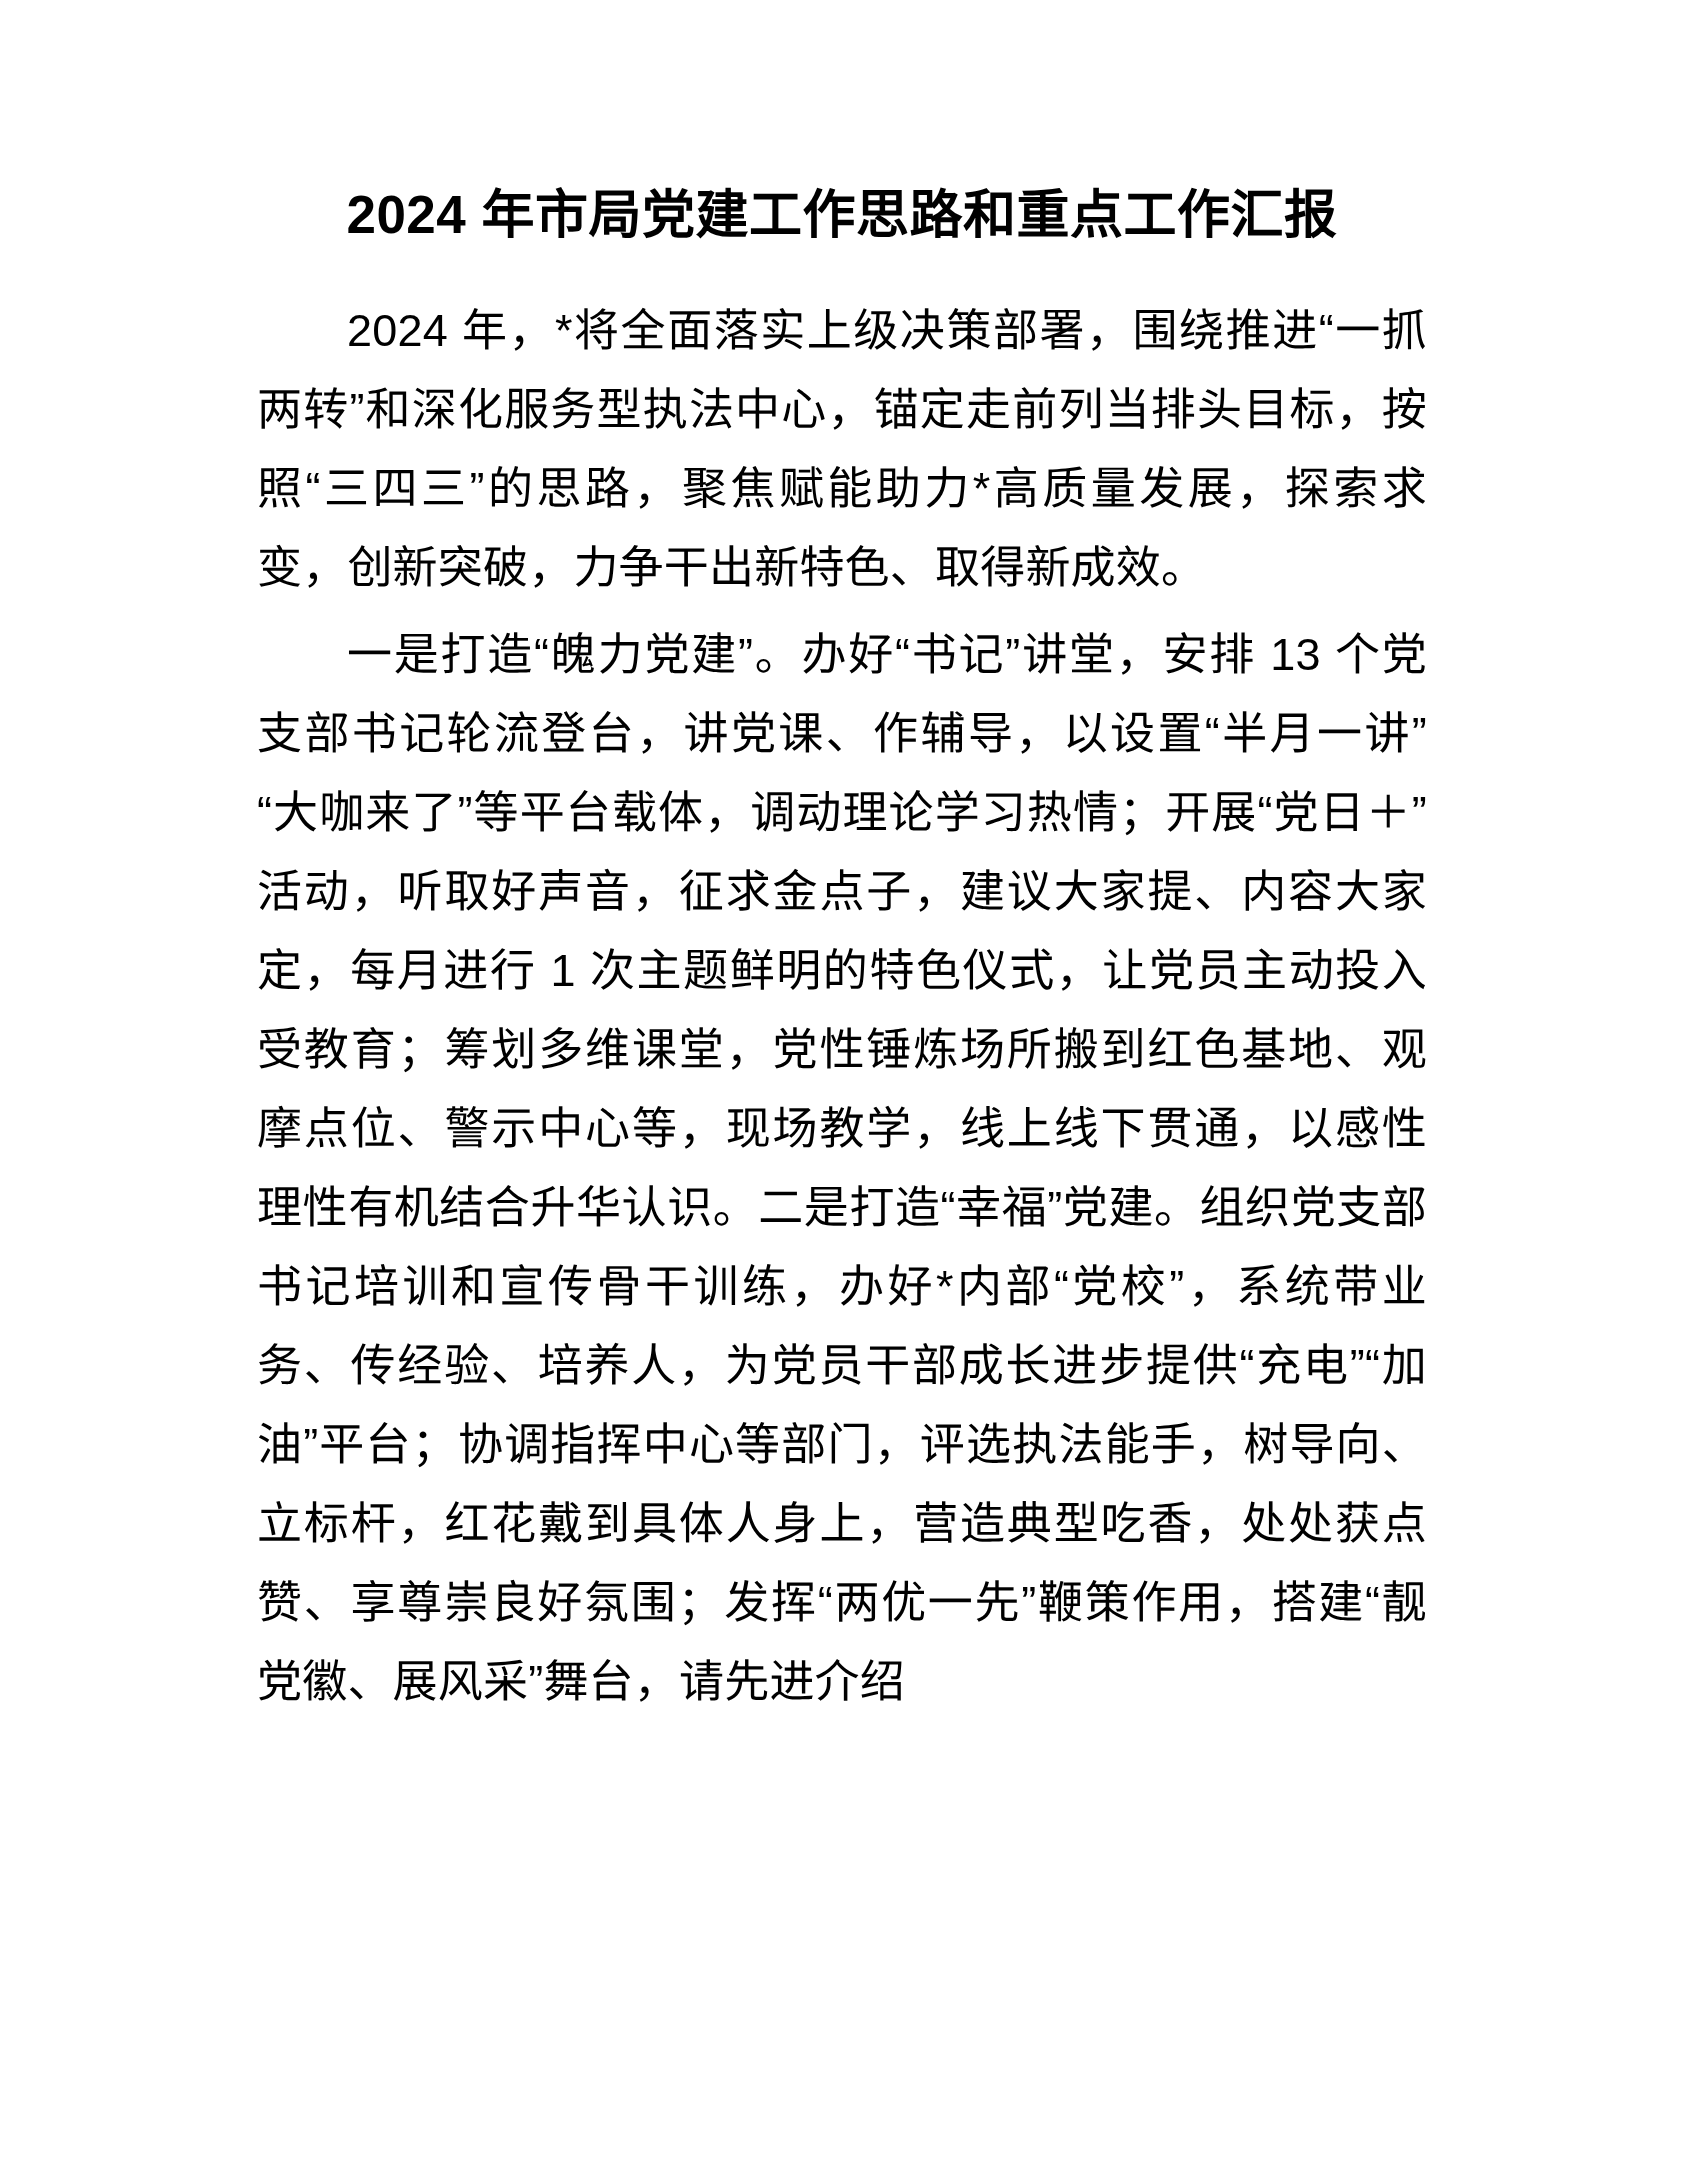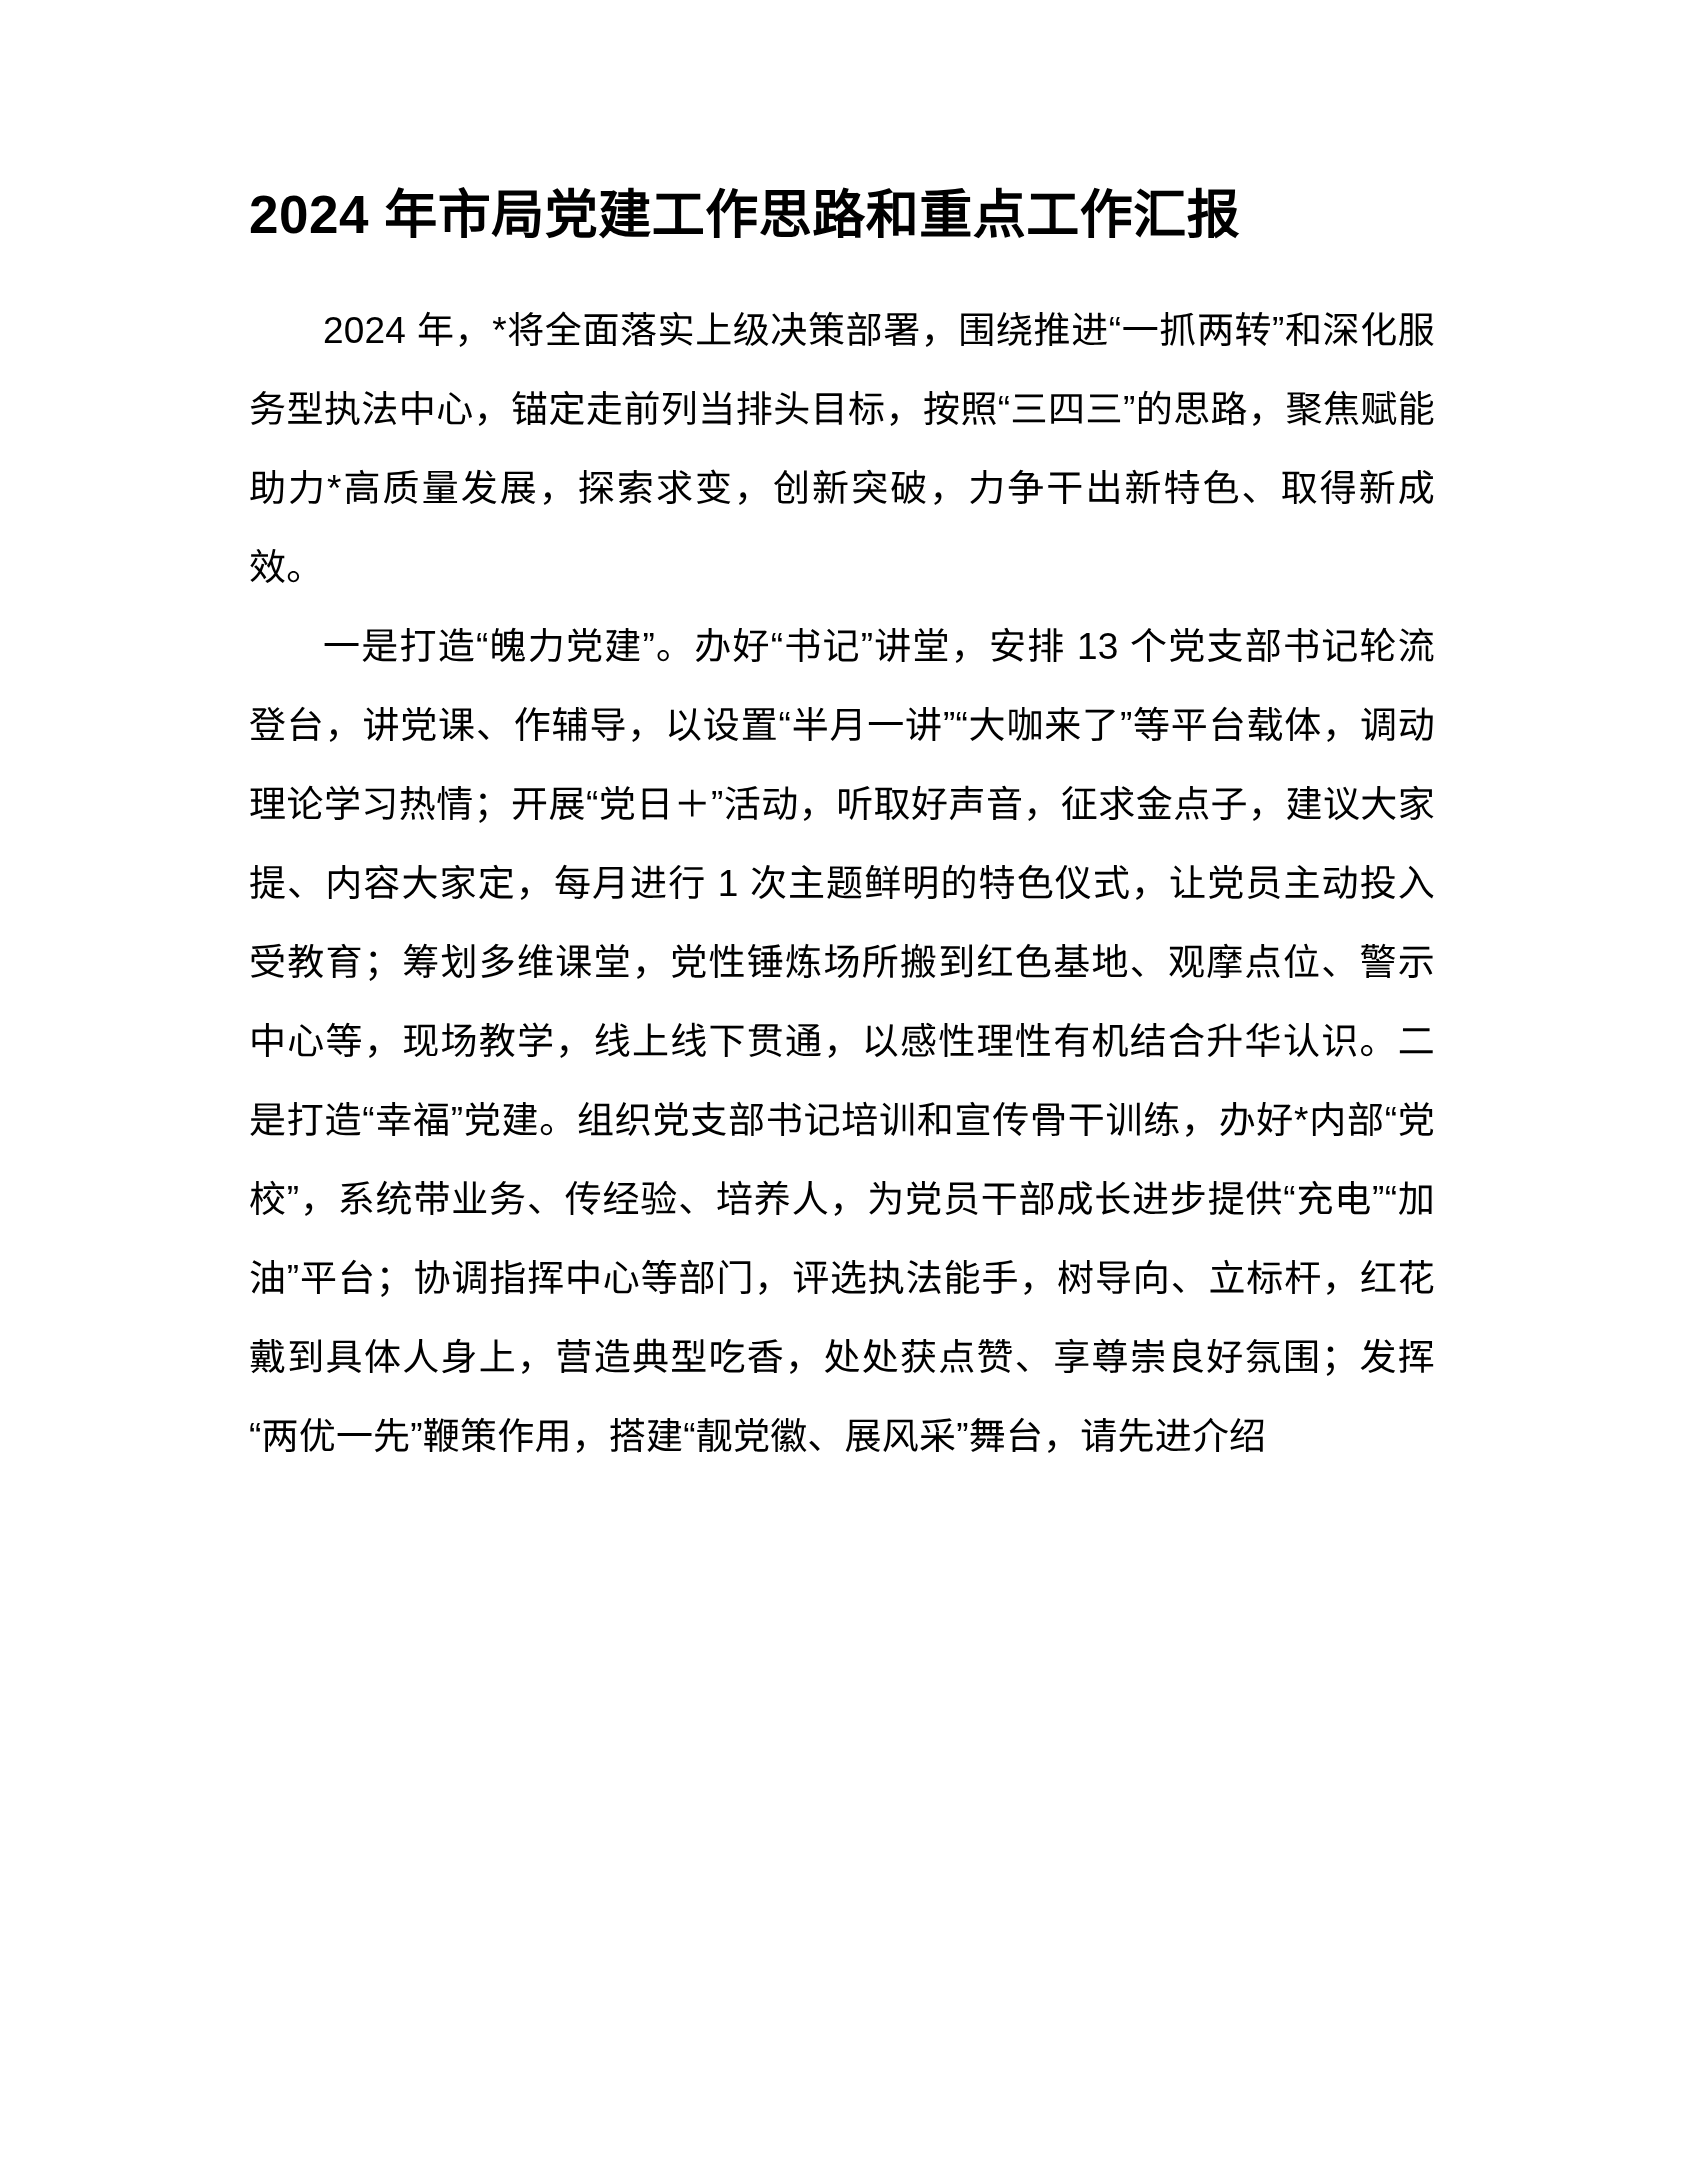--- a/index.html
+++ b/index.html
@@ -24,36 +24,37 @@
     position: absolute;
     left: 249px;
     top: 0;
     width: 1186px;
   }
 
   .doc-title {
     font-size: 53px;
     font-weight: bold;
     line-height: 1.18;
+    text-align: center;
     letter-spacing: 0.5px;
     margin: 0;
     padding-top: 184px;
     padding-bottom: 0;
     white-space: nowrap;
     font-family: "Liberation Sans", "DejaVu Sans", sans-serif;
   }
 
   .body-block {
     margin-top: 44px;
   }
 
   p.para {
-    font-size: 37px;
+    font-size: 45px;
     line-height: 79px;
-    margin: 0;
+    margin: 8px;
     padding: 0;
     text-align: justify;
     text-justify: inter-character;
     text-indent: 2em;
     letter-spacing: 0.2px;
     word-break: break-all;
     font-family: "Liberation Sans", "DejaVu Sans", sans-serif;
   }
 
   p.para + p.para {

